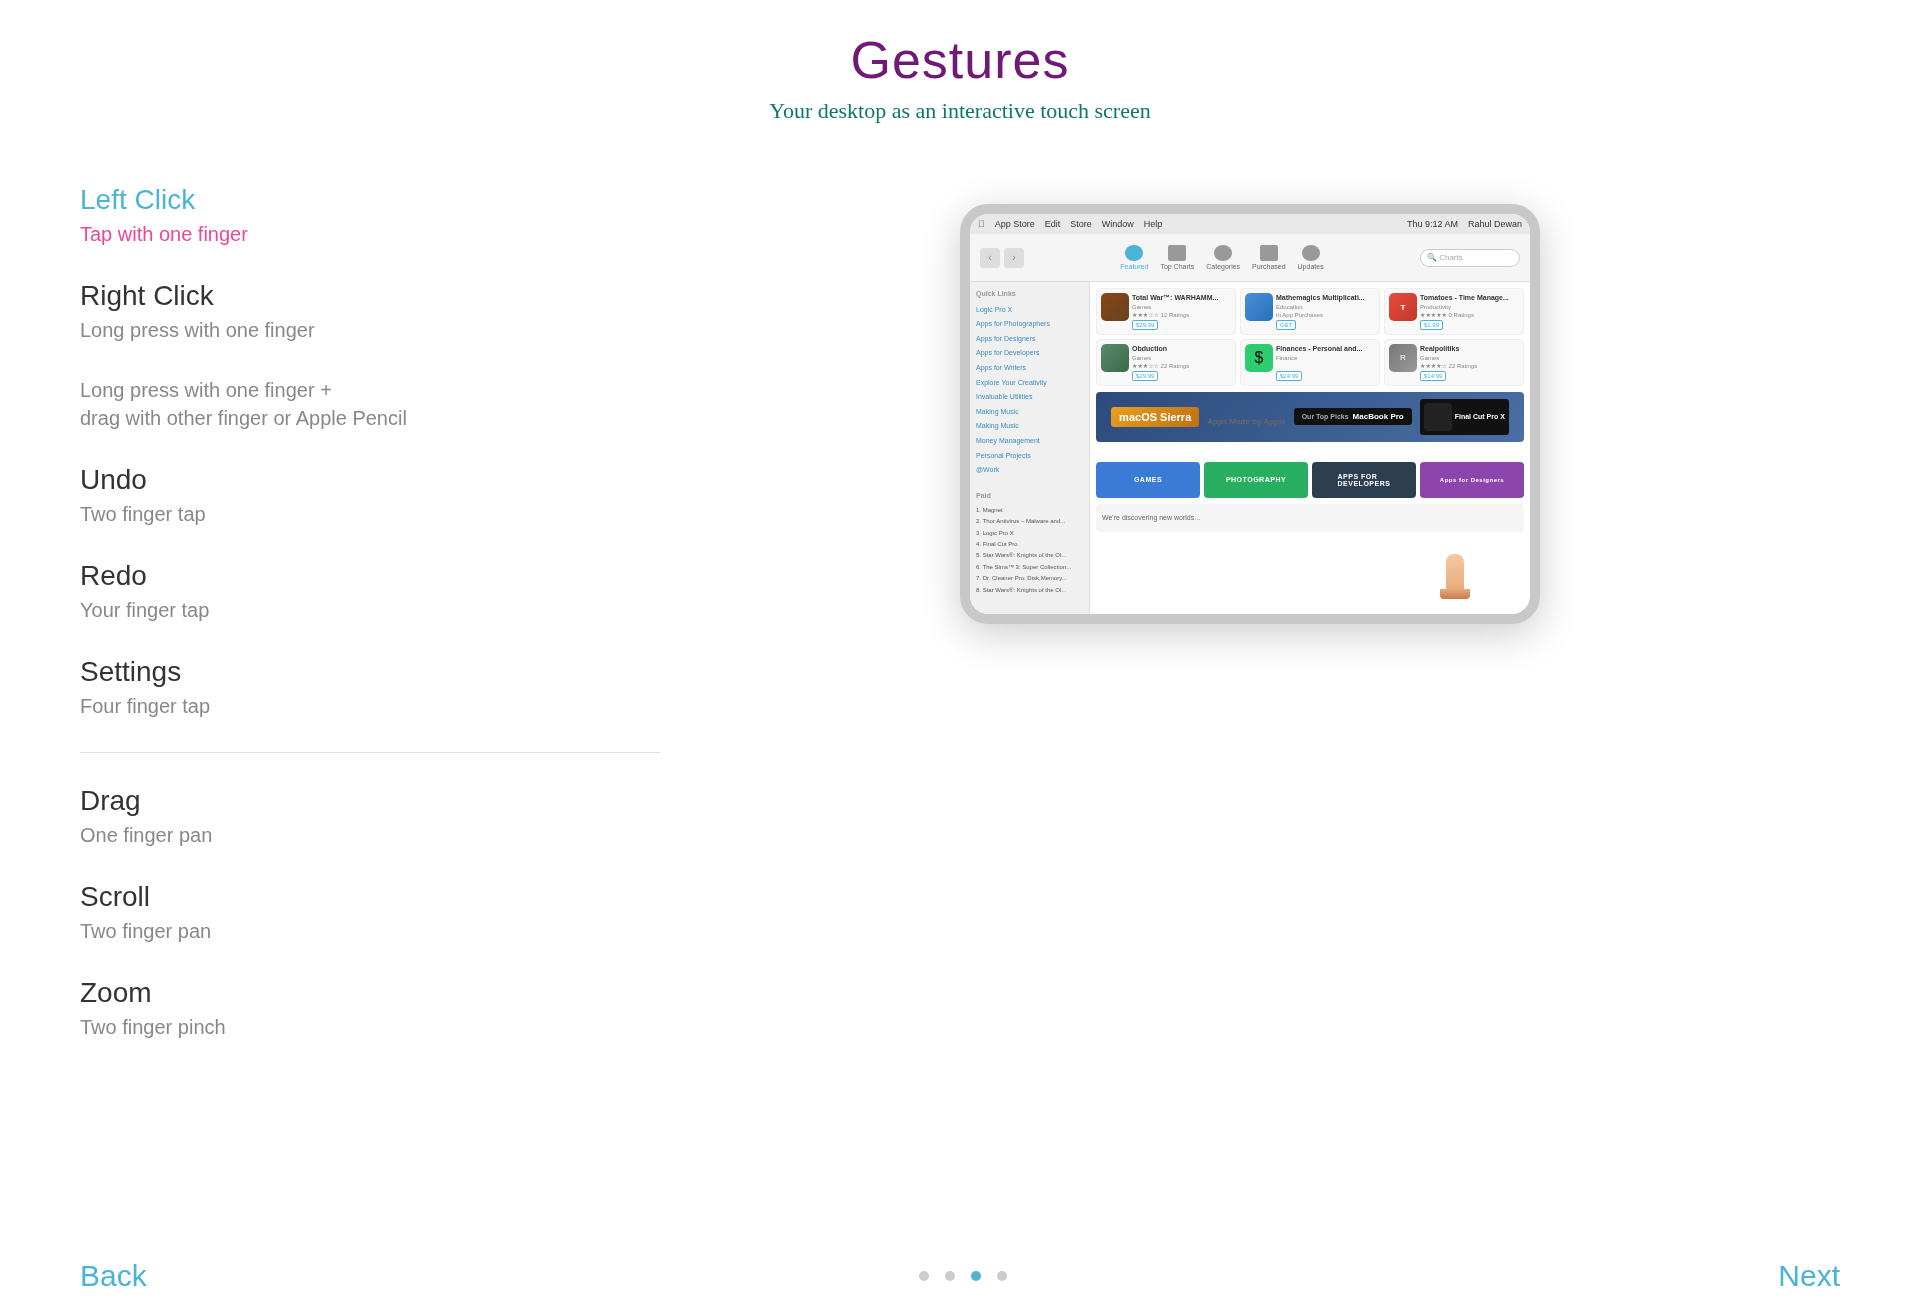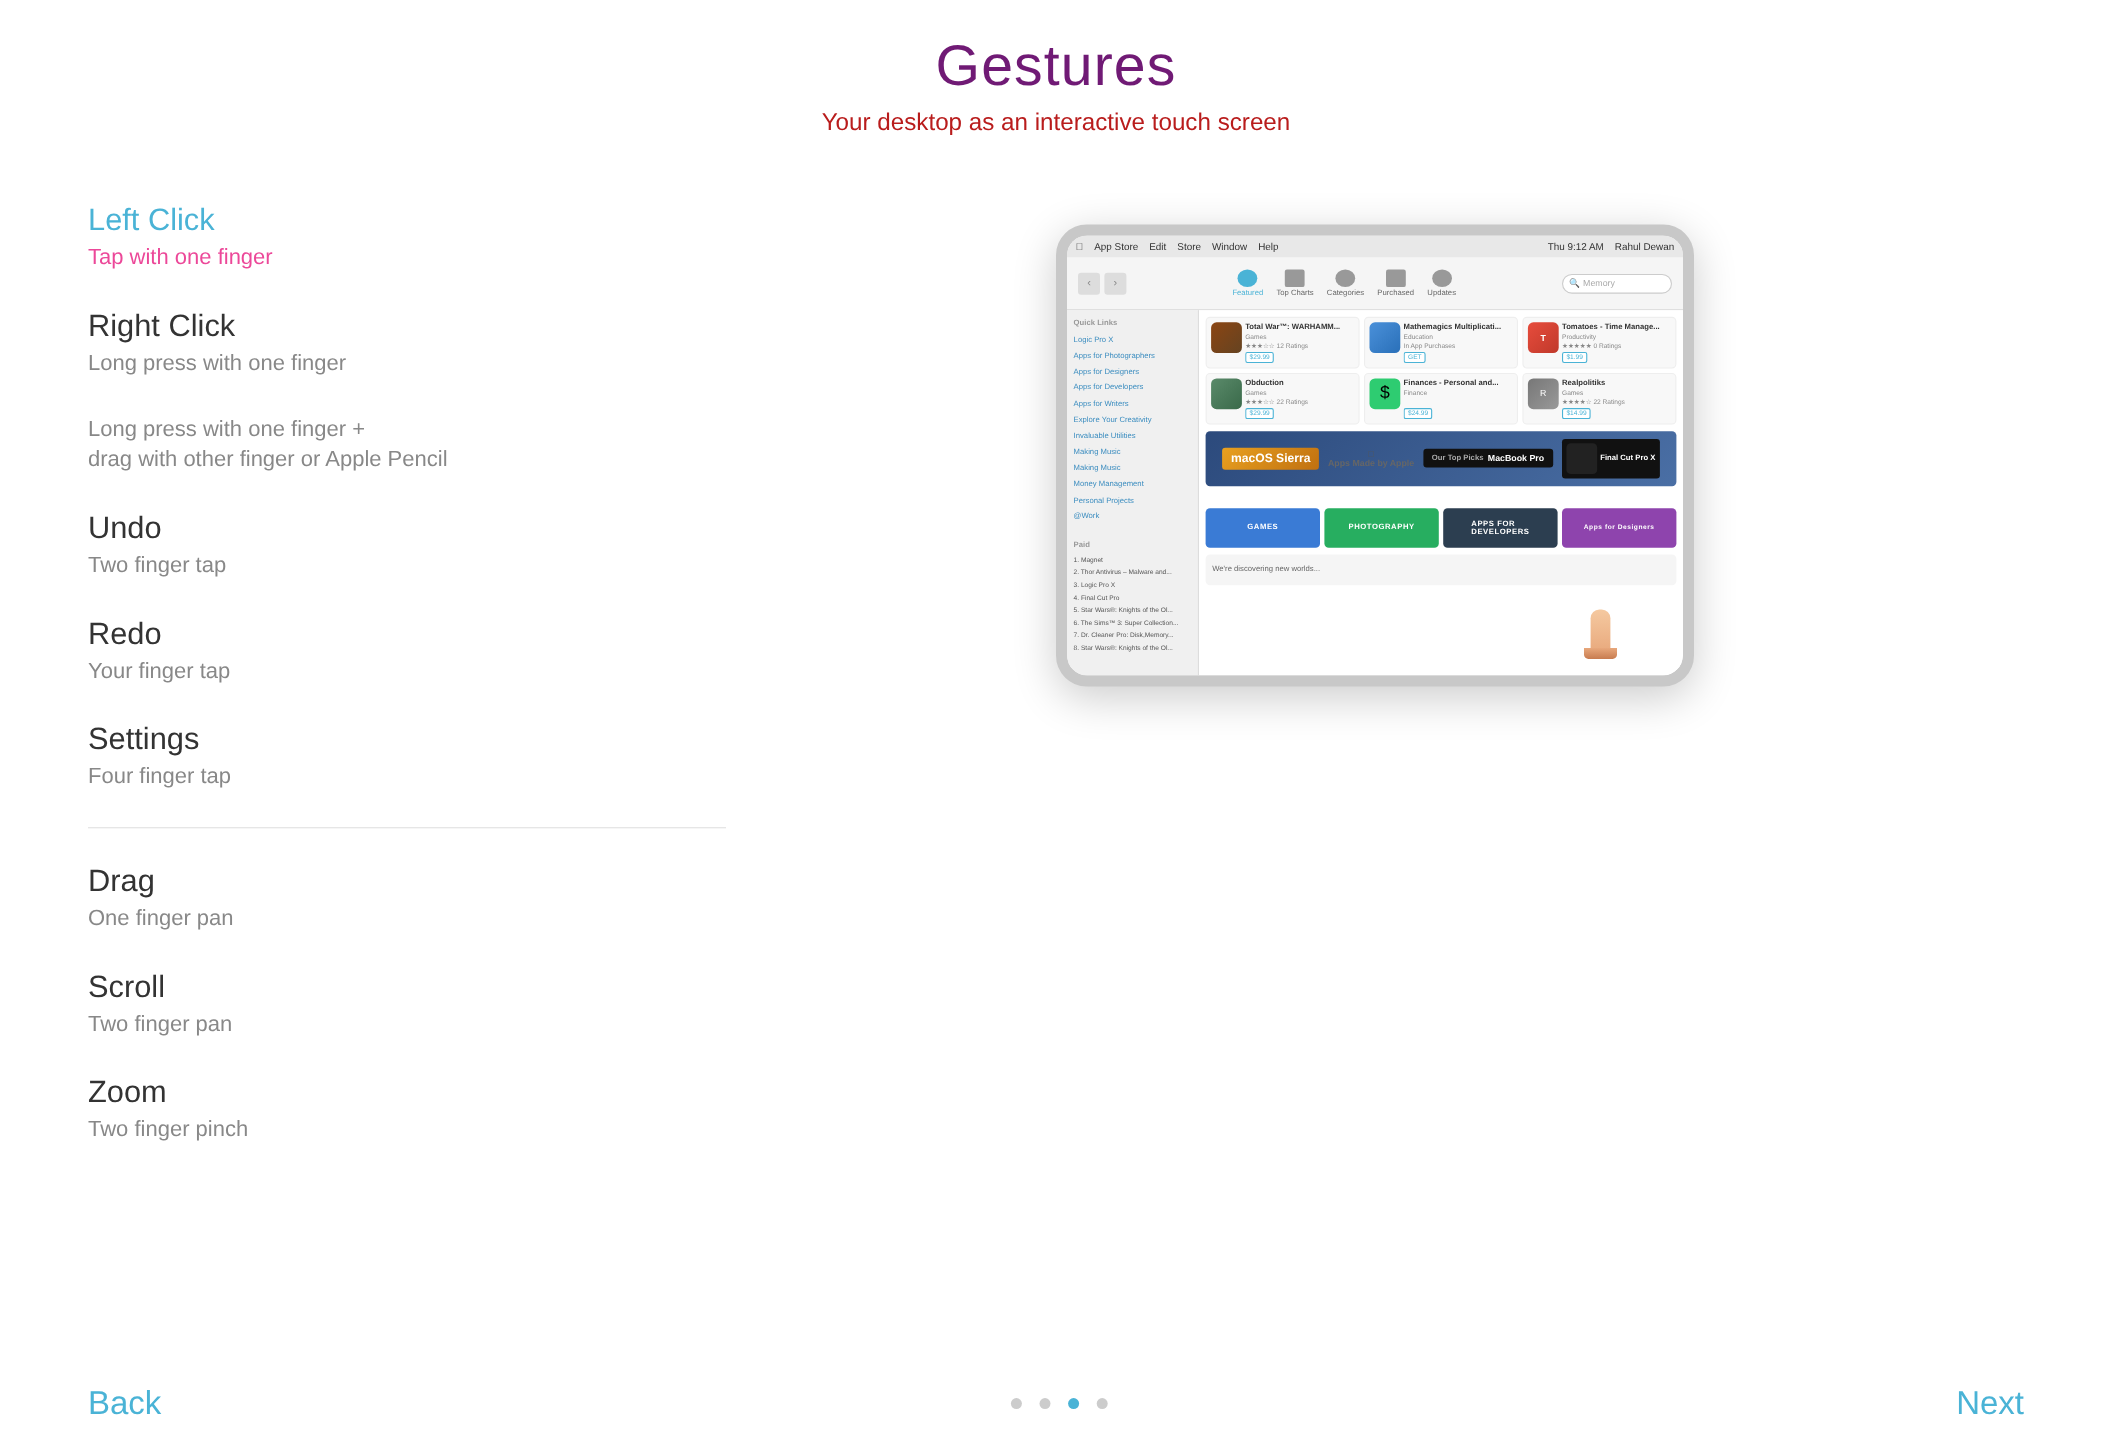--- a/index.html
+++ b/index.html
@@ -19,23 +19,24 @@
 
     .page-title {
       font-size: 52px;
       font-weight: 300;
       color: #701a75;
       letter-spacing: 1px;
     }
 
     .page-subtitle {
       font-size: 22px;
-      color: #b91c1c;
+      color: #0f766e;
       margin-top: 8px;
       font-weight: 300;
+      font-family: Liberation Serif, serif;
     }
 
     .content-area {
       display: flex;
       flex-direction: row;
       padding: 40px 80px 0 80px;
       margin-top: 20px;
     }
 
     .gestures-list {
@@ -485,21 +486,21 @@
             </div>
             <div class="toolbar-icon-item">
               <div class="icon-shape"></div>
               <span>Purchased</span>
             </div>
             <div class="toolbar-icon-item">
               <div class="icon-shape" style="border-radius:50%"></div>
               <span>Updates</span>
             </div>
           </div>
-          <div class="toolbar-search">🔍 Memory</div>
+          <div class="toolbar-search">🔍 Charts</div>
         </div>
         <div class="appstore-body">
           <div class="appstore-sidebar">
             <div class="sidebar-header">Quick Links</div>
             <div class="sidebar-item">Logic Pro X</div>
             <div class="sidebar-item">Apps for Photographers</div>
             <div class="sidebar-item">Apps for Designers</div>
             <div class="sidebar-item">Apps for Developers</div>
             <div class="sidebar-item">Apps for Writers</div>
             <div class="sidebar-item">Explore Your Creativity</div>

